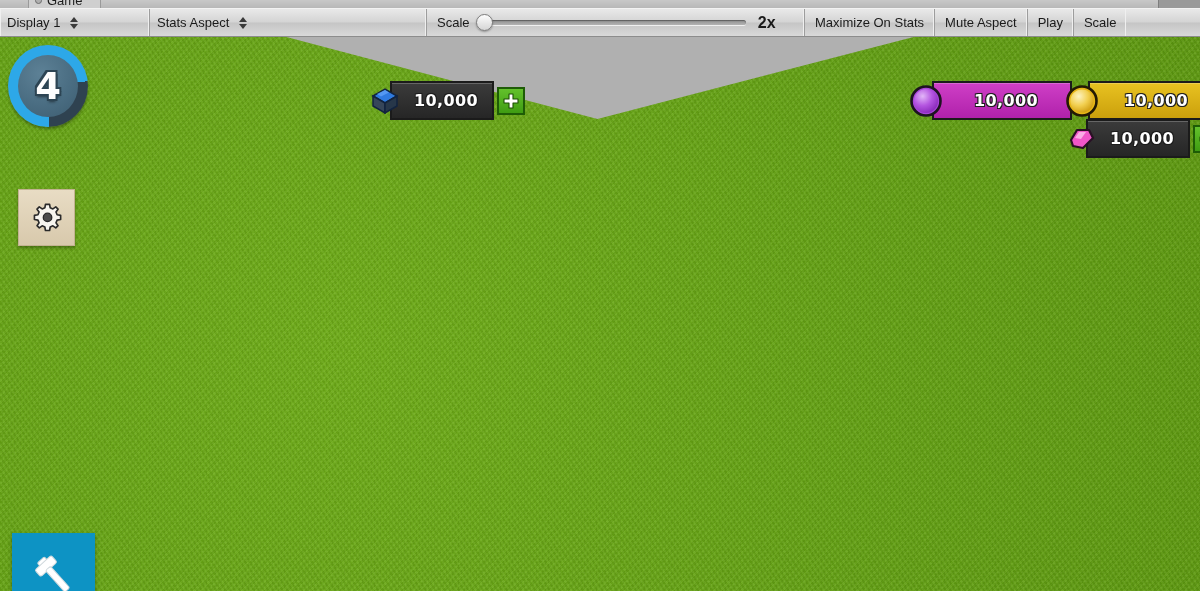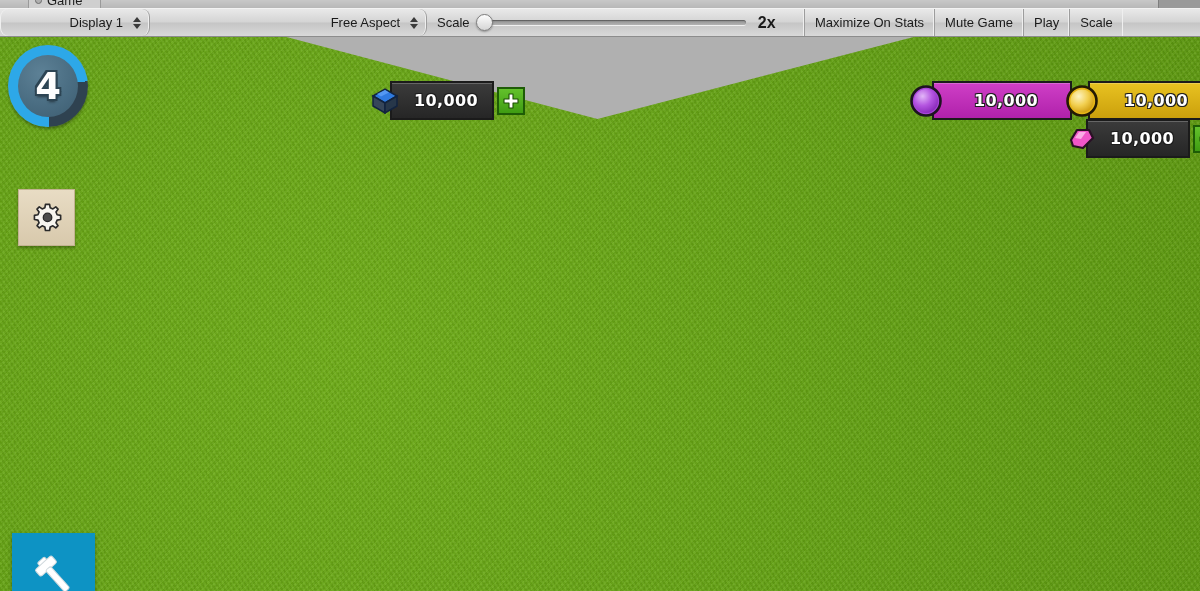--- a/index.html
+++ b/index.html
@@ -43,21 +43,21 @@
     display:flex; align-items:stretch; z-index:28;
     font-size:13px; color:#1a1a1a;
   }
   .tb-cell{
     display:flex; align-items:center;
     border-right:1px solid #9d9d9d;
     box-shadow:inset -1px 0 0 #efefef;
     padding:0 7px; position:relative; white-space:nowrap;
   }
   .tb-cell.first{ box-shadow:inset -1px 0 0 #efefef, inset 1px 0 0 #efefef; }
-  .tb-popup{ justify-content:flex-end;border-radius:8px; }
+  .tb-popup{ justify-content:flex-start; }
   .tb-label{ line-height:1; }
   .updown{
     display:inline-block; width:9px; height:14px; position:relative; margin-left:10px;
   }
   .updown::before,.updown::after{
     content:""; position:absolute; left:0;
     border-left:4.5px solid transparent; border-right:4.5px solid transparent;
   }
   .updown::before{ top:1px;  border-bottom:5px solid #3a3a3a; }
   .updown::after { top:8px;  border-top:5px solid #3a3a3a; }
@@ -199,38 +199,38 @@
 </div>
 
 <div id="game-toolbar">
 
   <div class="tb-cell tb-popup first" style="width:150px;">
     <span class="tb-label">Display 1</span>
     <span class="updown"></span>
   </div>
 
   <div class="tb-cell tb-popup" style="width:277px;">
-    <span class="tb-label">Free Aspect</span>
+    <span class="tb-label">Stats Aspect</span>
     <span class="updown"></span>
   </div>
 
   <div class="tb-cell" id="scale-cell" style="width:378px;">
     <span class="tb-label">Scale</span>
     <div id="scale-track">
       <div id="scale-thumb"></div>
     </div>
     <span id="scale-value">2x</span>
   </div>
 
   <div class="tb-cell tb-btn">
     <span>Maximize On Stats</span>
   </div>
 
   <div class="tb-cell tb-btn">
-    <span>Mute Game</span>
+    <span>Mute Aspect</span>
   </div>
 
   <div class="tb-cell tb-btn">
     <span>Play</span>
   </div>
 
   <div class="tb-cell tb-btn" style="border-right:none;">
     <span>Scale</span>
   </div>
 </div>

